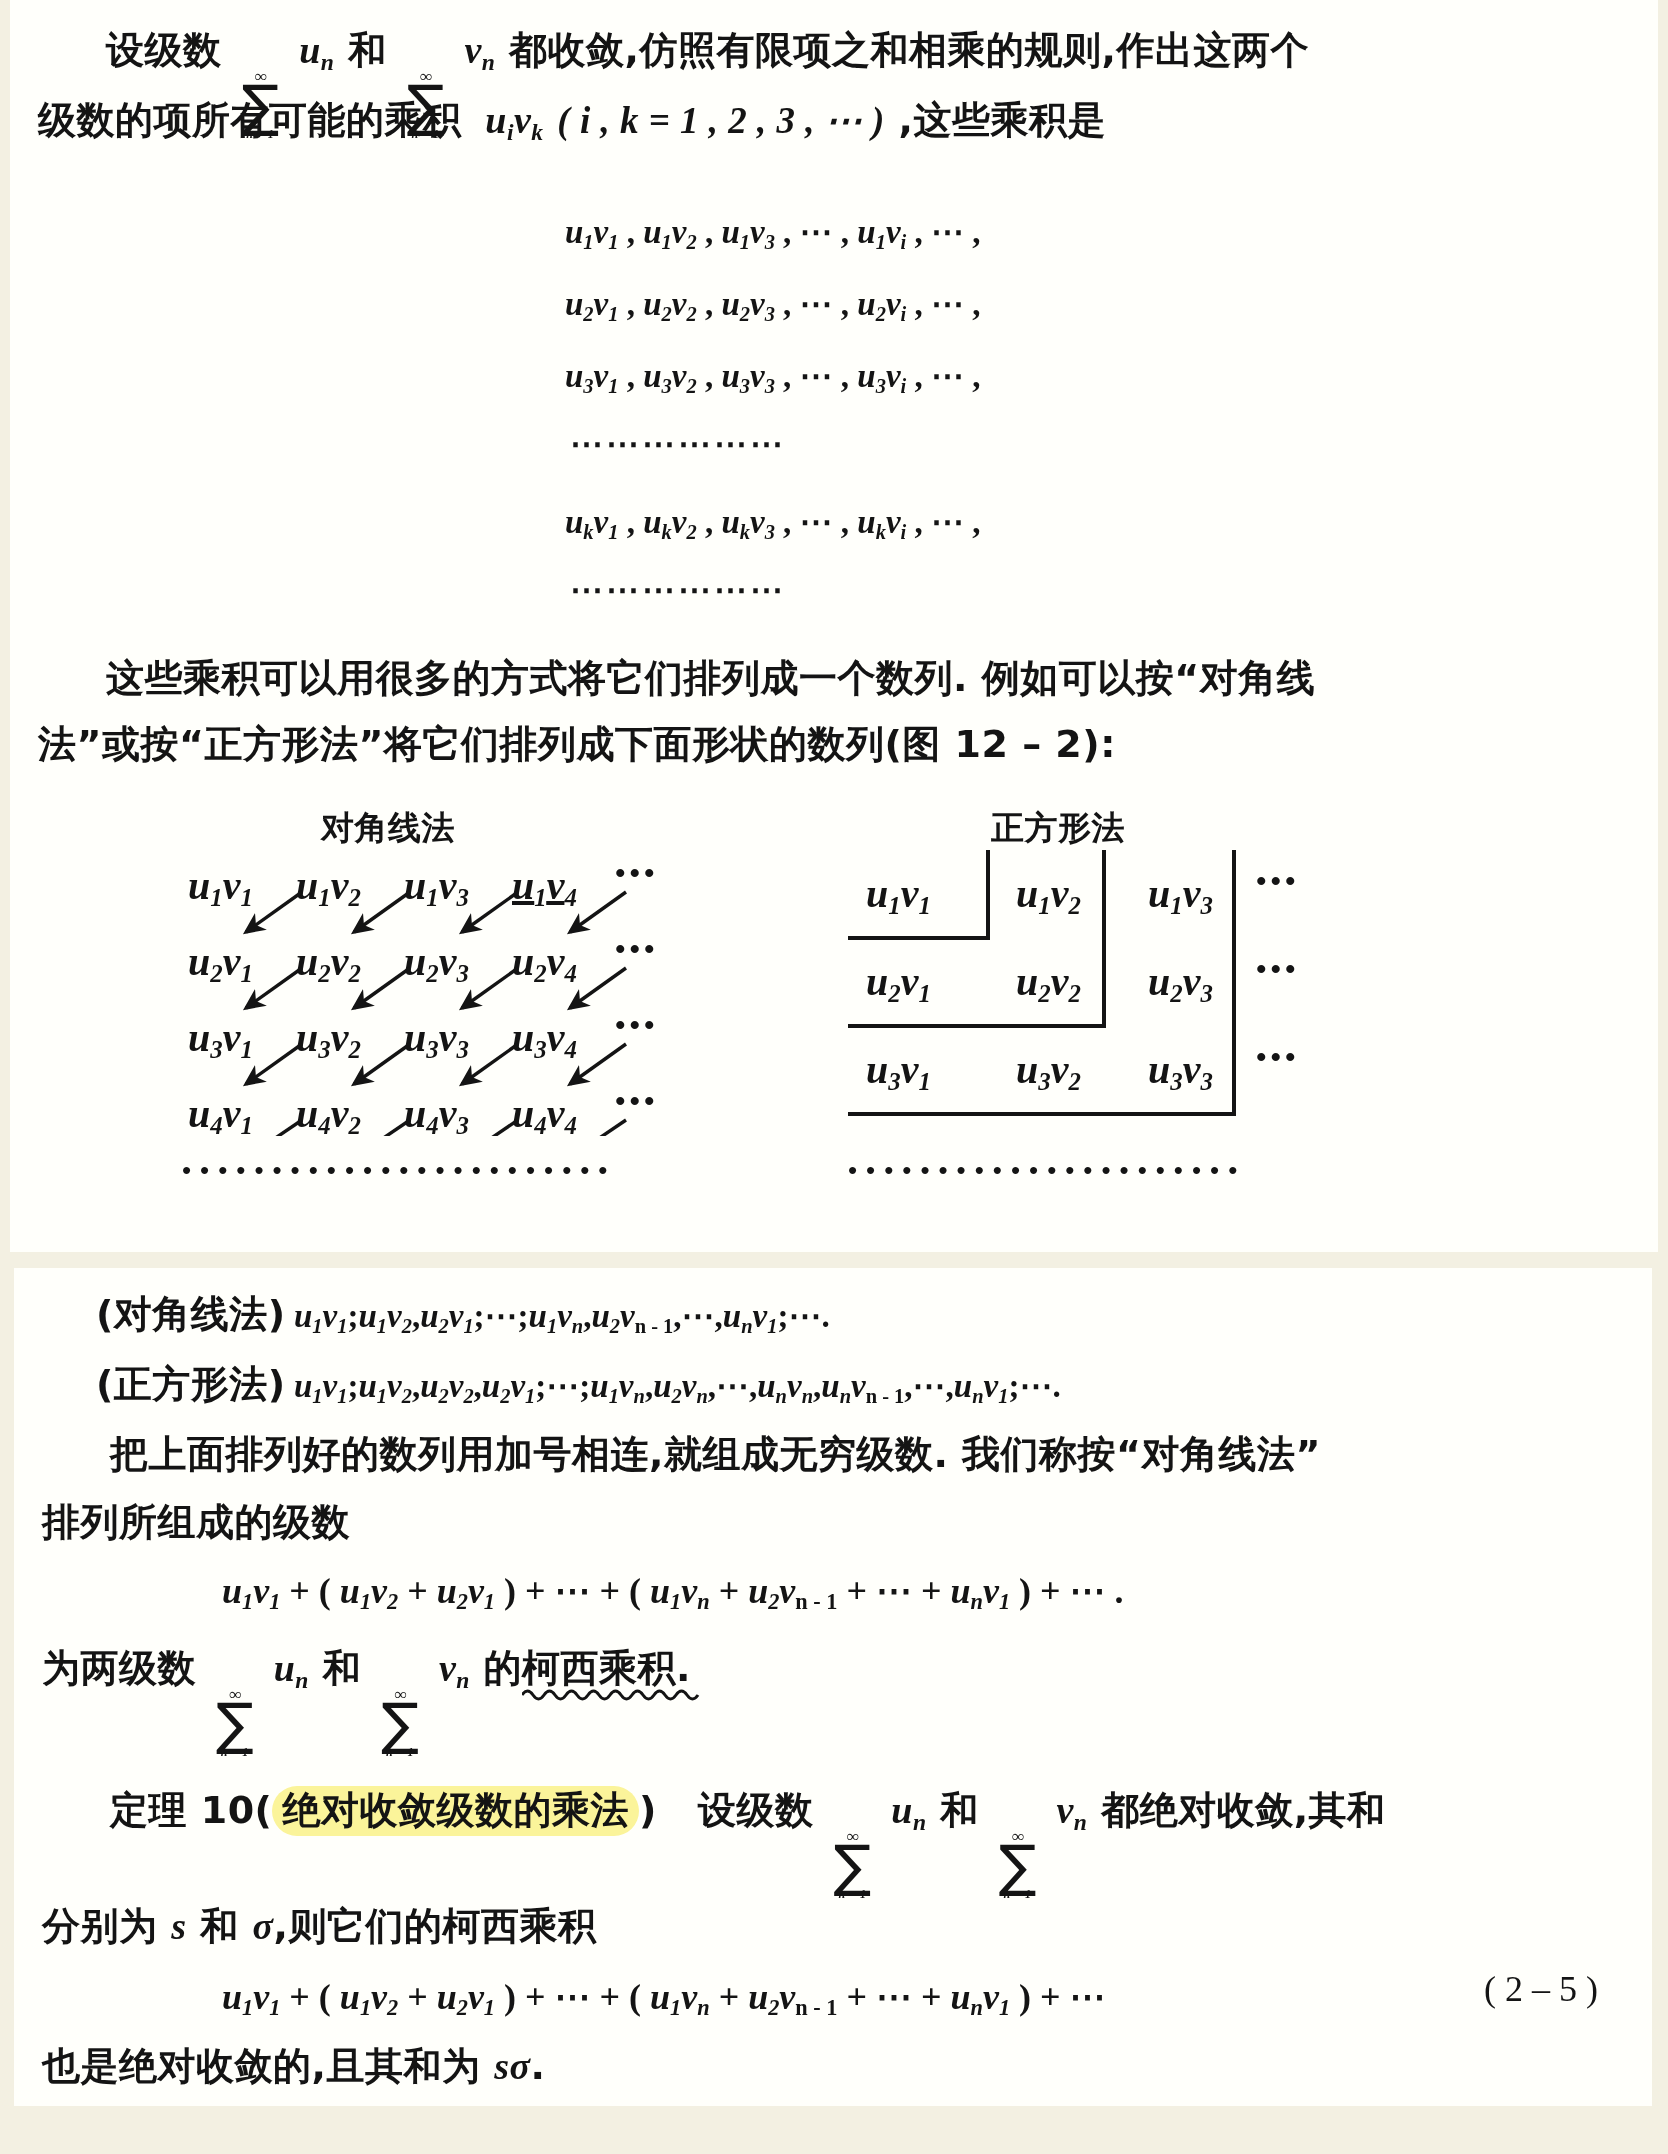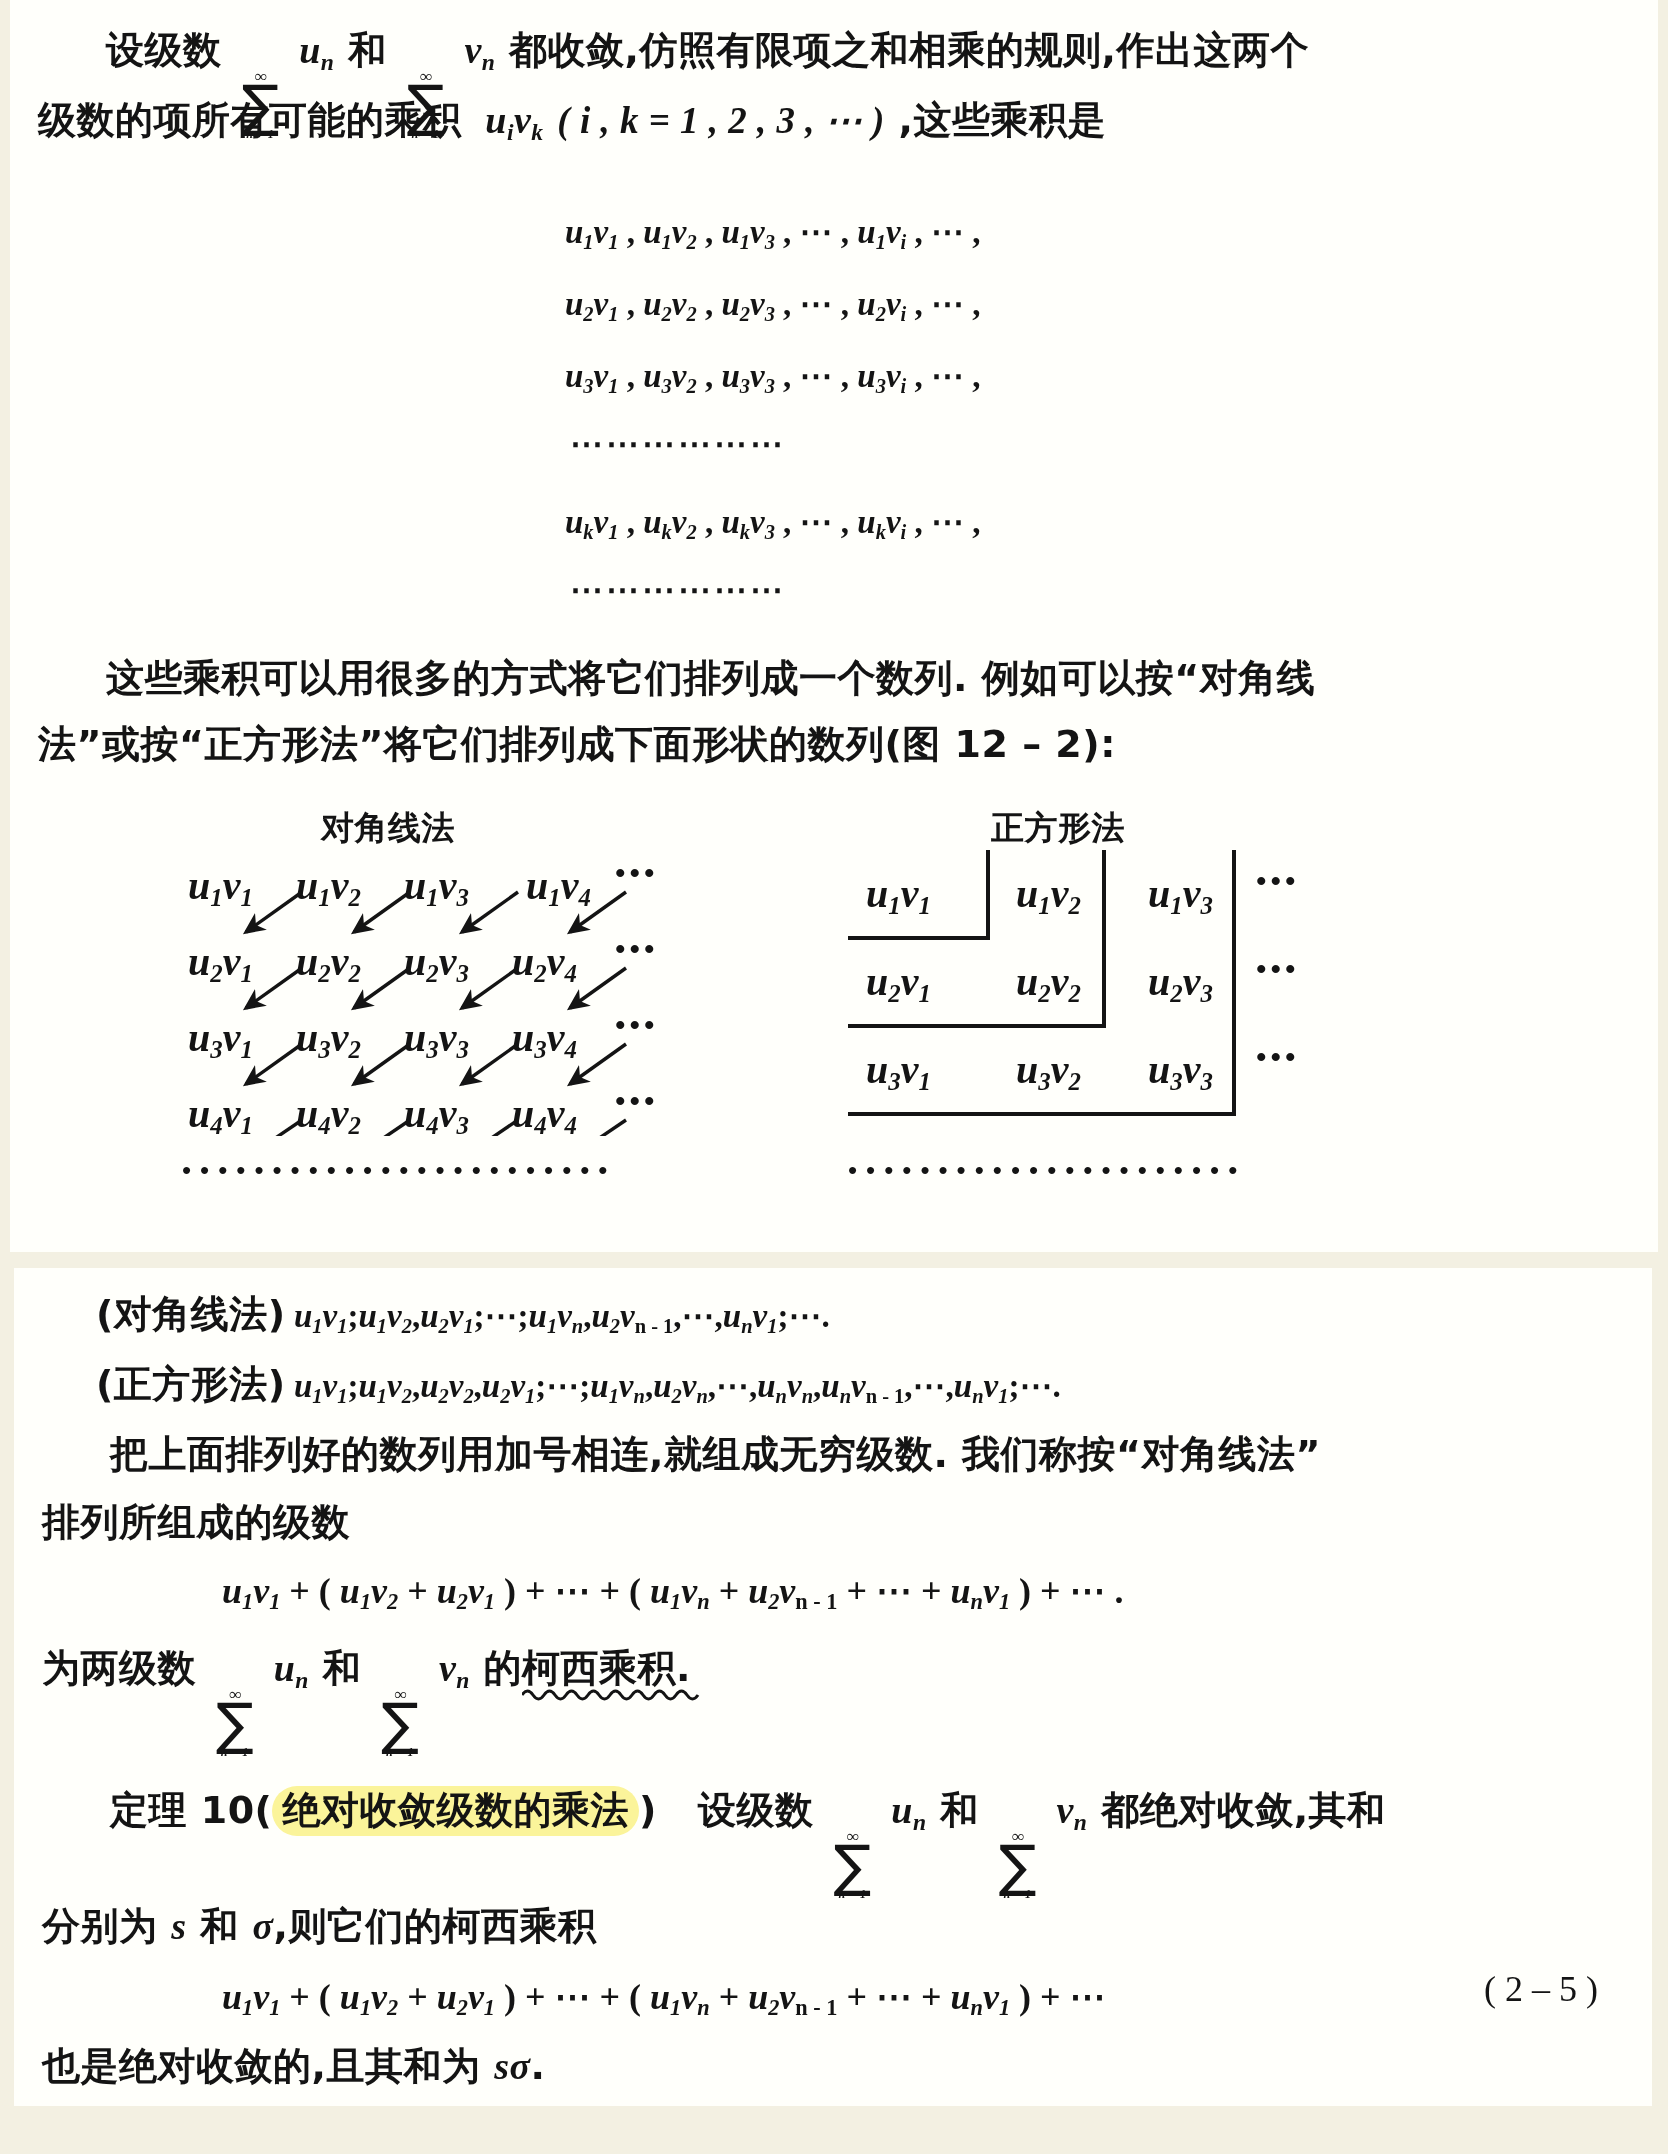--- a/index.html
+++ b/index.html
@@ -141,21 +141,21 @@
   <div class="para cn" style="left:28px;top:716px;">法”或按“正方形法”将它们排列成下面形状的数列(图 12 – 2):</div>
 
   <div id="figure-block">
 
     <div class="fig" style="left:168px;width:420px;height:300px;">
       <div class="fig-title cn" style="top:0;">对角线法</div>
 
       <div class="cell" style="left:10px;top:56px;">u<sub>1</sub>v<sub>1</sub></div>
       <div class="cell" style="left:118px;top:56px;">u<sub>1</sub>v<sub>2</sub></div>
       <div class="cell" style="left:226px;top:56px;">u<sub>1</sub>v<sub>3</sub></div>
-      <div class="cell" style="left:348px;top:56px;">u<sub>1</sub>v<sub>4</sub></div>
+      <div class="cell" style="left:334px;top:56px;text-decoration:underline;">u<sub>1</sub>v<sub>4</sub></div>
       <div class="ell" style="left:437px;top:50px;">•••</div>
 
       <div class="cell" style="left:10px;top:132px;">u<sub>2</sub>v<sub>1</sub></div>
       <div class="cell" style="left:118px;top:132px;">u<sub>2</sub>v<sub>2</sub></div>
       <div class="cell" style="left:226px;top:132px;">u<sub>2</sub>v<sub>3</sub></div>
       <div class="cell" style="left:334px;top:132px;">u<sub>2</sub>v<sub>4</sub></div>
       <div class="ell" style="left:437px;top:126px;">•••</div>
 
       <div class="cell" style="left:10px;top:208px;">u<sub>3</sub>v<sub>1</sub></div>
       <div class="cell" style="left:118px;top:208px;">u<sub>3</sub>v<sub>2</sub></div>

